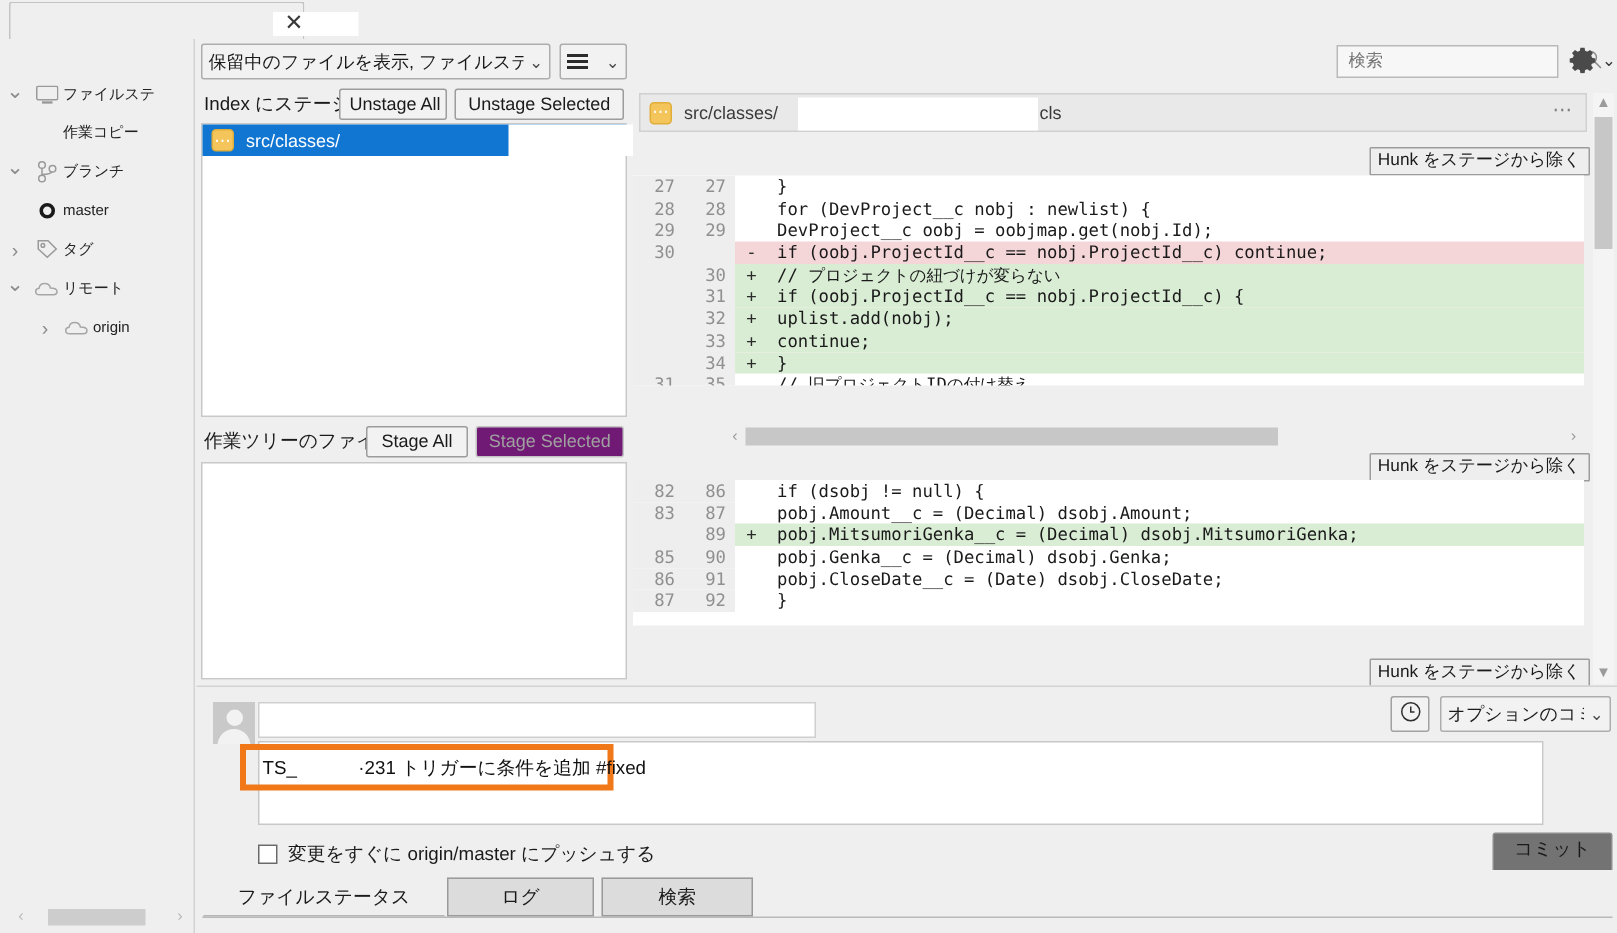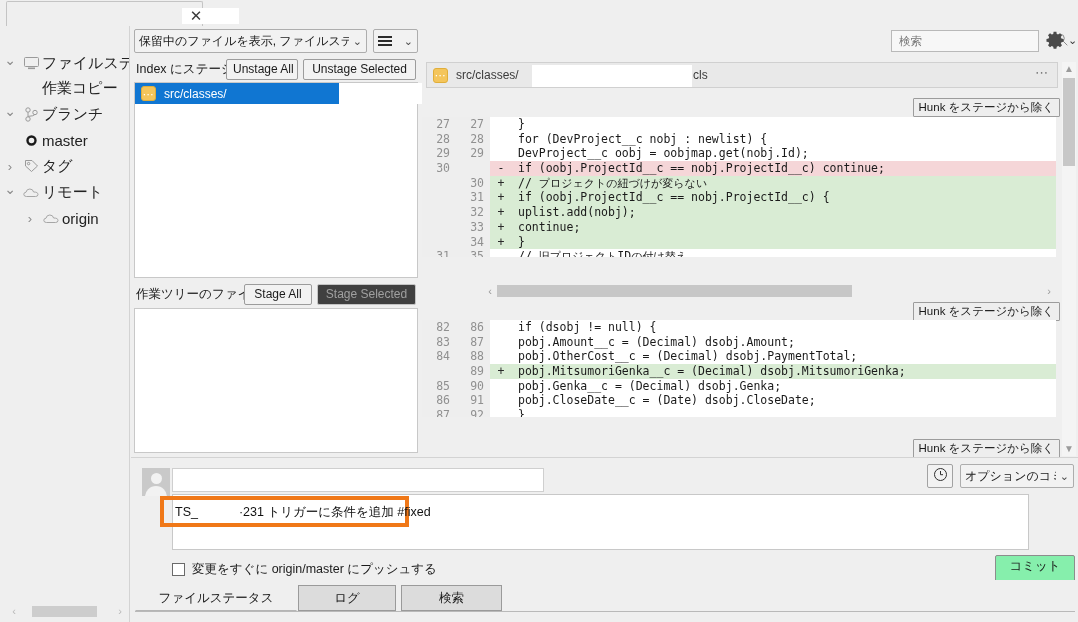--- a/index.html
+++ b/index.html
@@ -29,21 +29,21 @@
   }
 
   
   .sidebar { position: absolute; left: 0; top: 26px; width: 130px; height: 596px; background: #efefef;
              border-right: 1px solid #d3d3d3; overflow: hidden; }
   .side-row { position: absolute; left: 0; height: 26px; width: 130px; display: flex; align-items: center; }
   .twisty { width: 20px; text-align: center; color: #8c8c8c; font-size: 10px; flex: 0 0 20px; }
   .twisty.open::before { content: "\2304"; font-size: 14px; position: relative; top: -3px; }
   .twisty.closed::before { content: "\203A"; font-size: 13px; }
   .side-ico { width: 22px; flex: 0 0 22px; display: flex; align-items: center; justify-content: center; color: #9a9a9a; }
-  .side-label { font-size: 15px; color: #222; white-space: nowrap; }
+  .side-label { font-size: 10px; color: #222; white-space: nowrap; }
   .side-sub { padding-left: 42px; align-items: center; }
   .sb-hscroll { position: absolute; left: 8px; bottom: 4px; width: 118px; height: 14px; display: flex; align-items: center; }
   .sb-arrow { color: #b9b9b9; font-size: 11px; width: 12px; text-align: center; }
   .sb-track { flex: 1; height: 11px; position: relative; }
   .sb-thumb { position: absolute; left: 12px; top: 0; width: 65px; height: 11px; background: #cdcdcd; }
 
   
   .leftcol { position: absolute; left: 131px; top: 26px; width: 290px; height: 430px; background: #efefef; }
 
   .filterbar { position: absolute; left: 3px; top: 3px; width: 284px; height: 24px; }
@@ -58,21 +58,21 @@
   .hamburger { display: inline-block; width: 14px; }
   .hamburger span { display: block; height: 1.6px; background: #2b2b2b; margin: 2.6px 0; }
 
   .section-head { position: absolute; left: 0; width: 290px; height: 24px; }
   .section-head .shlabel { position: absolute; left: 5px; top: 4px; font-size: 12.5px; white-space: nowrap; }
   .btn {
     position: absolute; height: 21px; background: #f2f2f2; border: 1px solid #9c9c9c;
     border-radius: 2px; font-size: 12px; line-height: 19px; text-align: center;
     color: #1a1a1a; padding: 0 6px; white-space: nowrap;
   }
-  .btn.disabled { color: #a0a0a0; border-color: #c4c4c4; background: #404040; }
+  .btn.disabled { color: #a0a0a0; border-color: #c4c4c4; background: #701a75; }
 
   #staged-head { top: 31px; }
   #unstage-all { left: 95px; top: 2px; width: 72px; }
   #unstage-sel { left: 172px; top: 2px; width: 113px; }
 
   .filelist { position: absolute; left: 3px; width: 284px; background: #ffffff; border: 1px solid #c8c8c8; }
   #staged-list { top: 56px; height: 196px; }
   #unstaged-list { top: 282px; height: 145px; }
 
   .file-row { position: relative; height: 21px; display: flex; align-items: center; padding-left: 6px; }
@@ -151,21 +151,21 @@
   .author-field { position: absolute; left: 41px; top: 10px; width: 372px; height: 24px; background: #fff; border: 1px solid #cfcfcf; }
   .msg-box { position: absolute; left: 41px; top: 36px; width: 857px; height: 56px; background: #fff; border: 1px solid #c8c8c8; }
   .msg-highlight { position: absolute; left: 29px; top: 38px; width: 249px; height: 31px; border: 4px solid #f07818; background: transparent; }
   .msg-text { position: absolute; left: 44px; top: 46px; font-size: 12.5px; color: #111; white-space: pre; }
   .clock-btn { position: absolute; left: 796px; top: 6px; width: 26px; height: 24px; background: #f2f2f2; border: 1px solid #a2a2a2; border-radius: 2px;
                display: flex; align-items: center; justify-content: center; }
   .commit-opt { position: absolute; left: 829px; top: 6px; width: 114px; height: 24px; }
   .push-check { position: absolute; left: 41px; top: 103px; display: flex; align-items: center; }
   .cbox { width: 13px; height: 13px; border: 1px solid #6a6a6a; background: #fff; flex: 0 0 13px; }
   .push-label { margin-left: 7px; font-size: 12.5px; }
-  .commit-btn { position: absolute; left: 864px; top: 97px; width: 80px; height: 31px; background: #86efac; border: 1px solid #8d8d8d;
+  .commit-btn { position: absolute; left: 864px; top: 97px; width: 80px; height: 31px; background: #737373; border: 1px solid #8d8d8d;
                 border-radius: 2px; font-size: 12.5px; line-height: 20px; text-align: center; }
 
   
   .bottombar { position: absolute; left: 131px; top: 580px; width: 947px; height: 42px; background: #efefef; }
   .bt {
     position: absolute; top: 5px; height: 26px; background: #dcdcdc; border: 1px solid #9a9a9a;
     font-size: 12.5px; line-height: 24px; text-align: center; color: #1a1a1a;
   }
   .bt.active { background: #efefef; border-bottom-color: #efefef; }
   #bt-0 { left: 4px; width: 162px; border: 1px solid transparent; border-bottom: 1px solid #b5b5b5; background: transparent; }
@@ -395,26 +395,20 @@
         <span class="ln">86</span>
         <span class="sign"></span>
         <span class="code">            if (dsobj != null) {</span>
       </div>
       <div class="dline">
         <span class="ln">83</span>
         <span class="ln">87</span>
         <span class="sign"></span>
         <span class="code">                pobj.Amount__c = (Decimal) dsobj.Amount;</span>
       </div>
-      <div class="dline">
-        <span class="ln">84</span>
-        <span class="ln">88</span>
-        <span class="sign"></span>
-        <span class="code">                pobj.OtherCost__c = (Decimal) dsobj.PaymentTotal;</span>
-      </div>
       <div class="dline add">
         <span class="ln"></span>
         <span class="ln">89</span>
         <span class="sign">+</span>
         <span class="code">                pobj.MitsumoriGenka__c = (Decimal) dsobj.MitsumoriGenka;</span>
       </div>
       <div class="dline">
         <span class="ln">85</span>
         <span class="ln">90</span>
         <span class="sign"></span>

